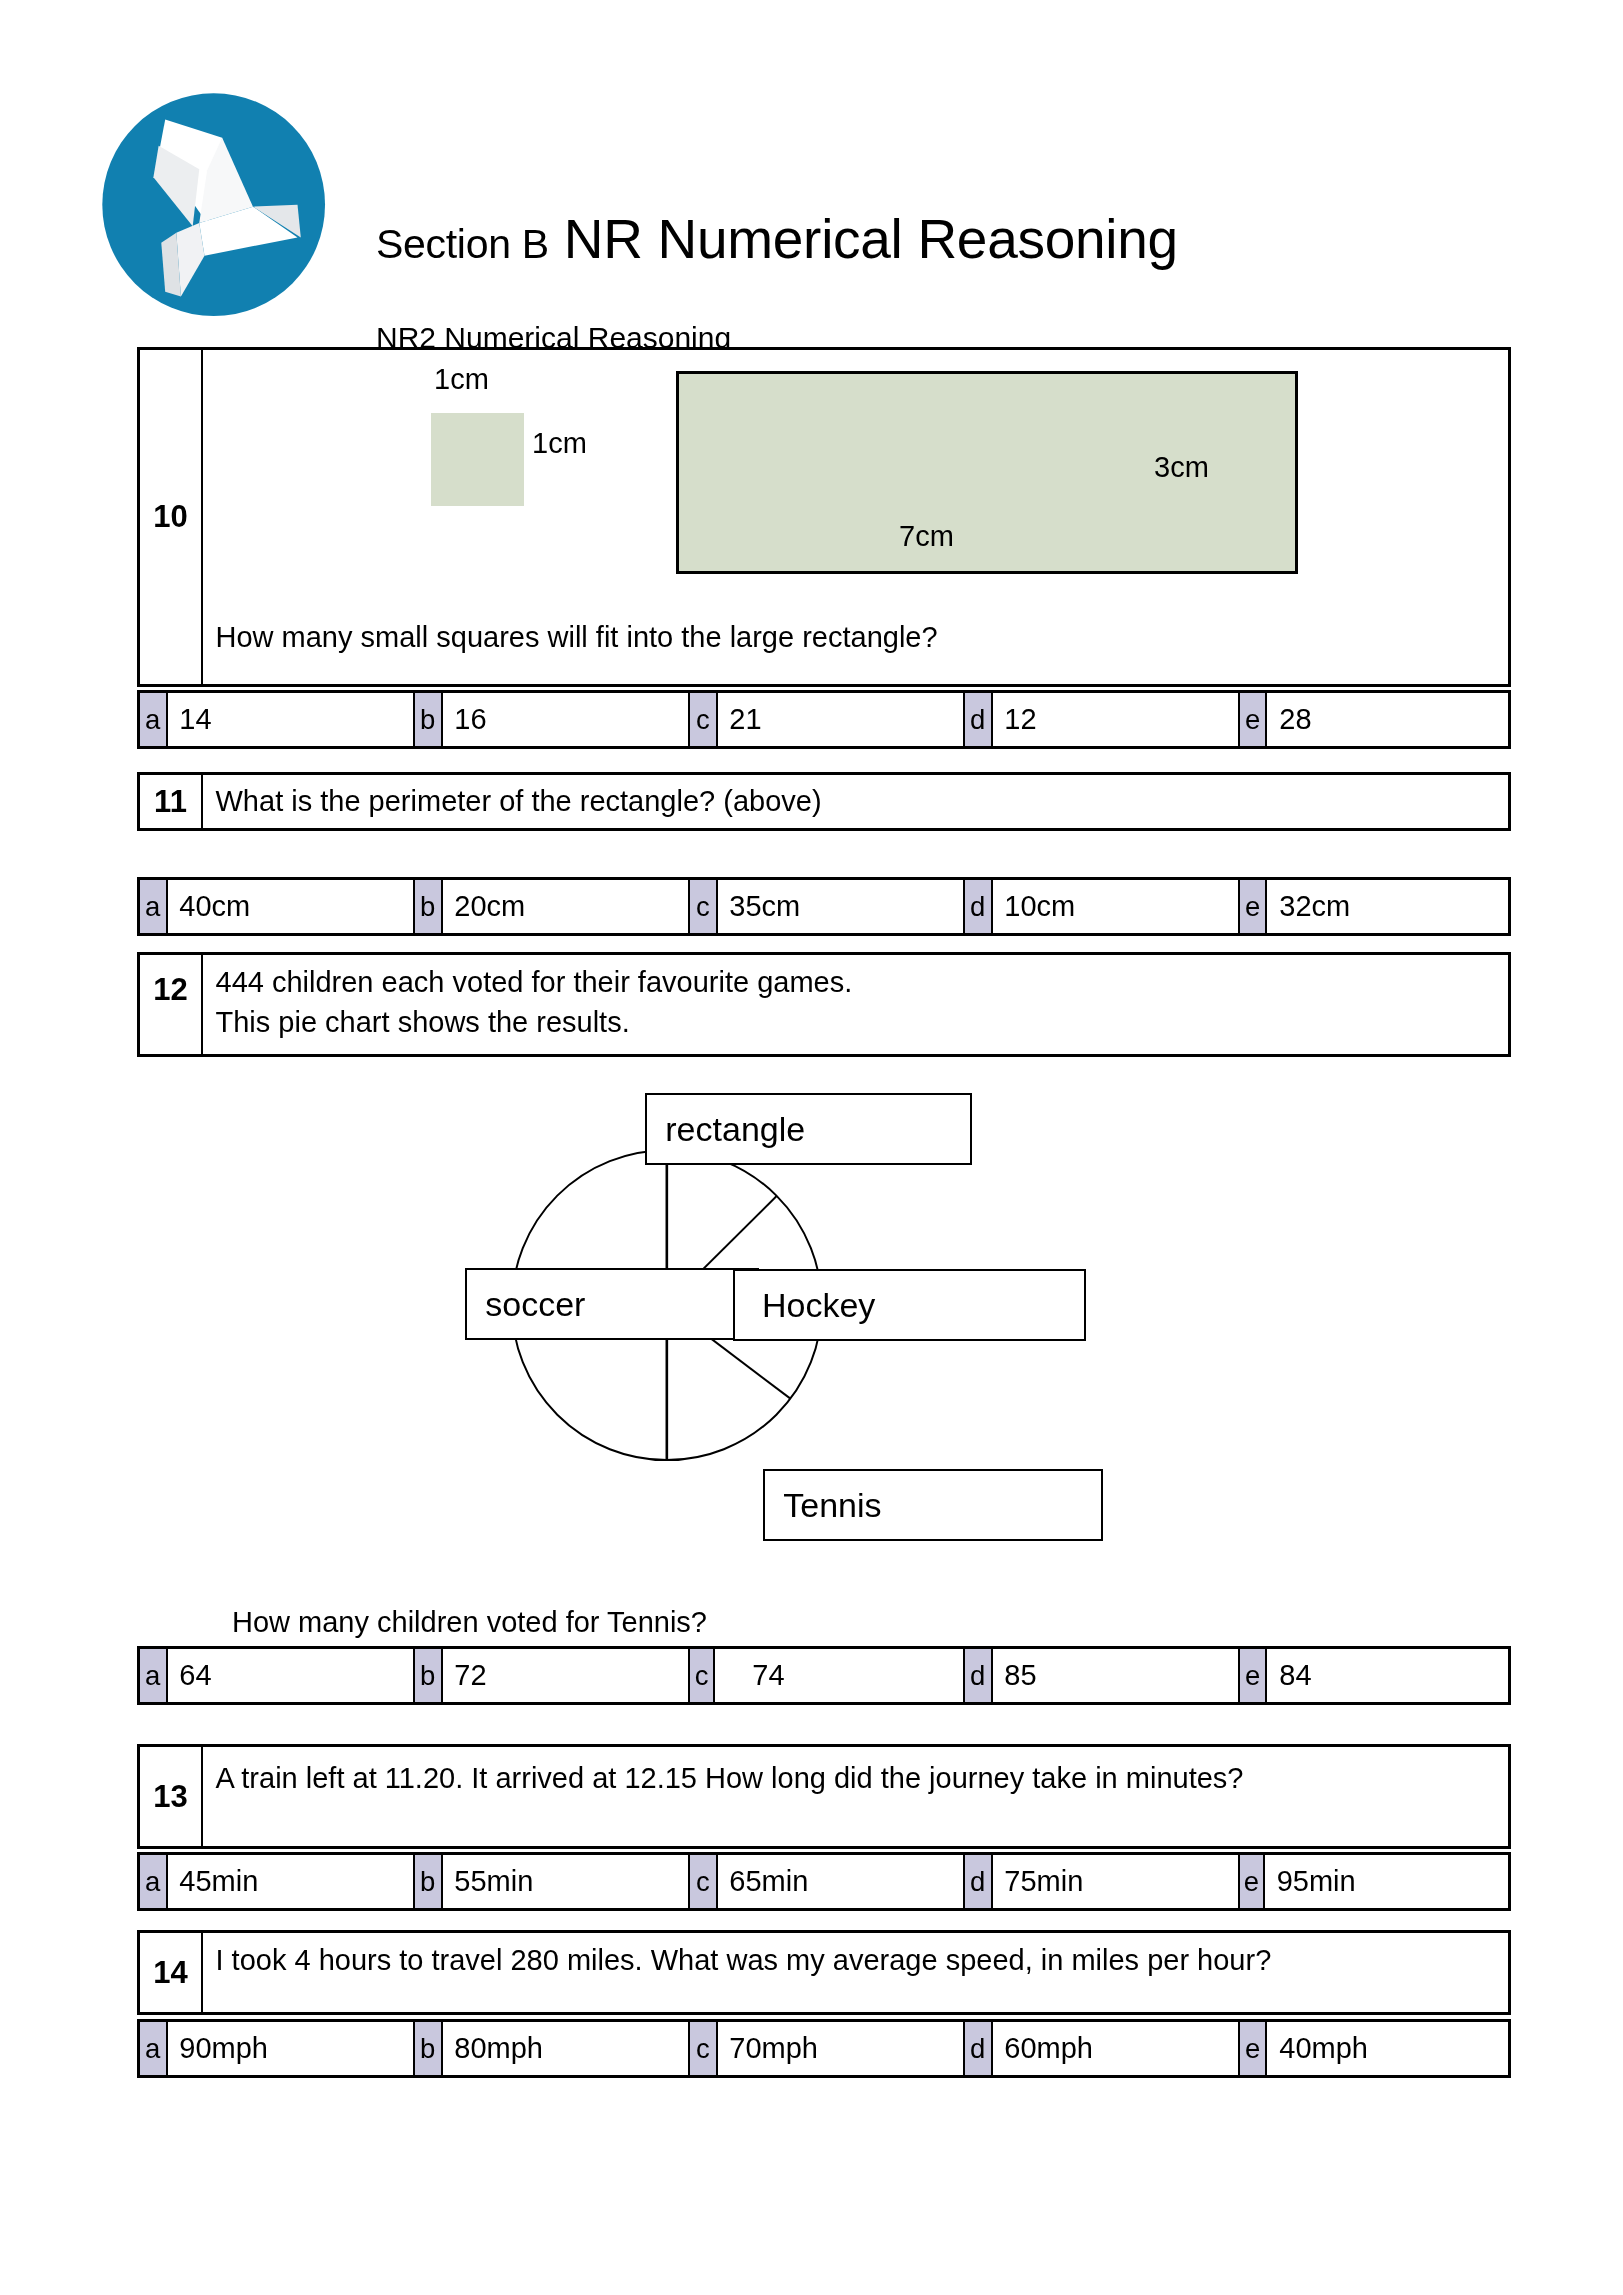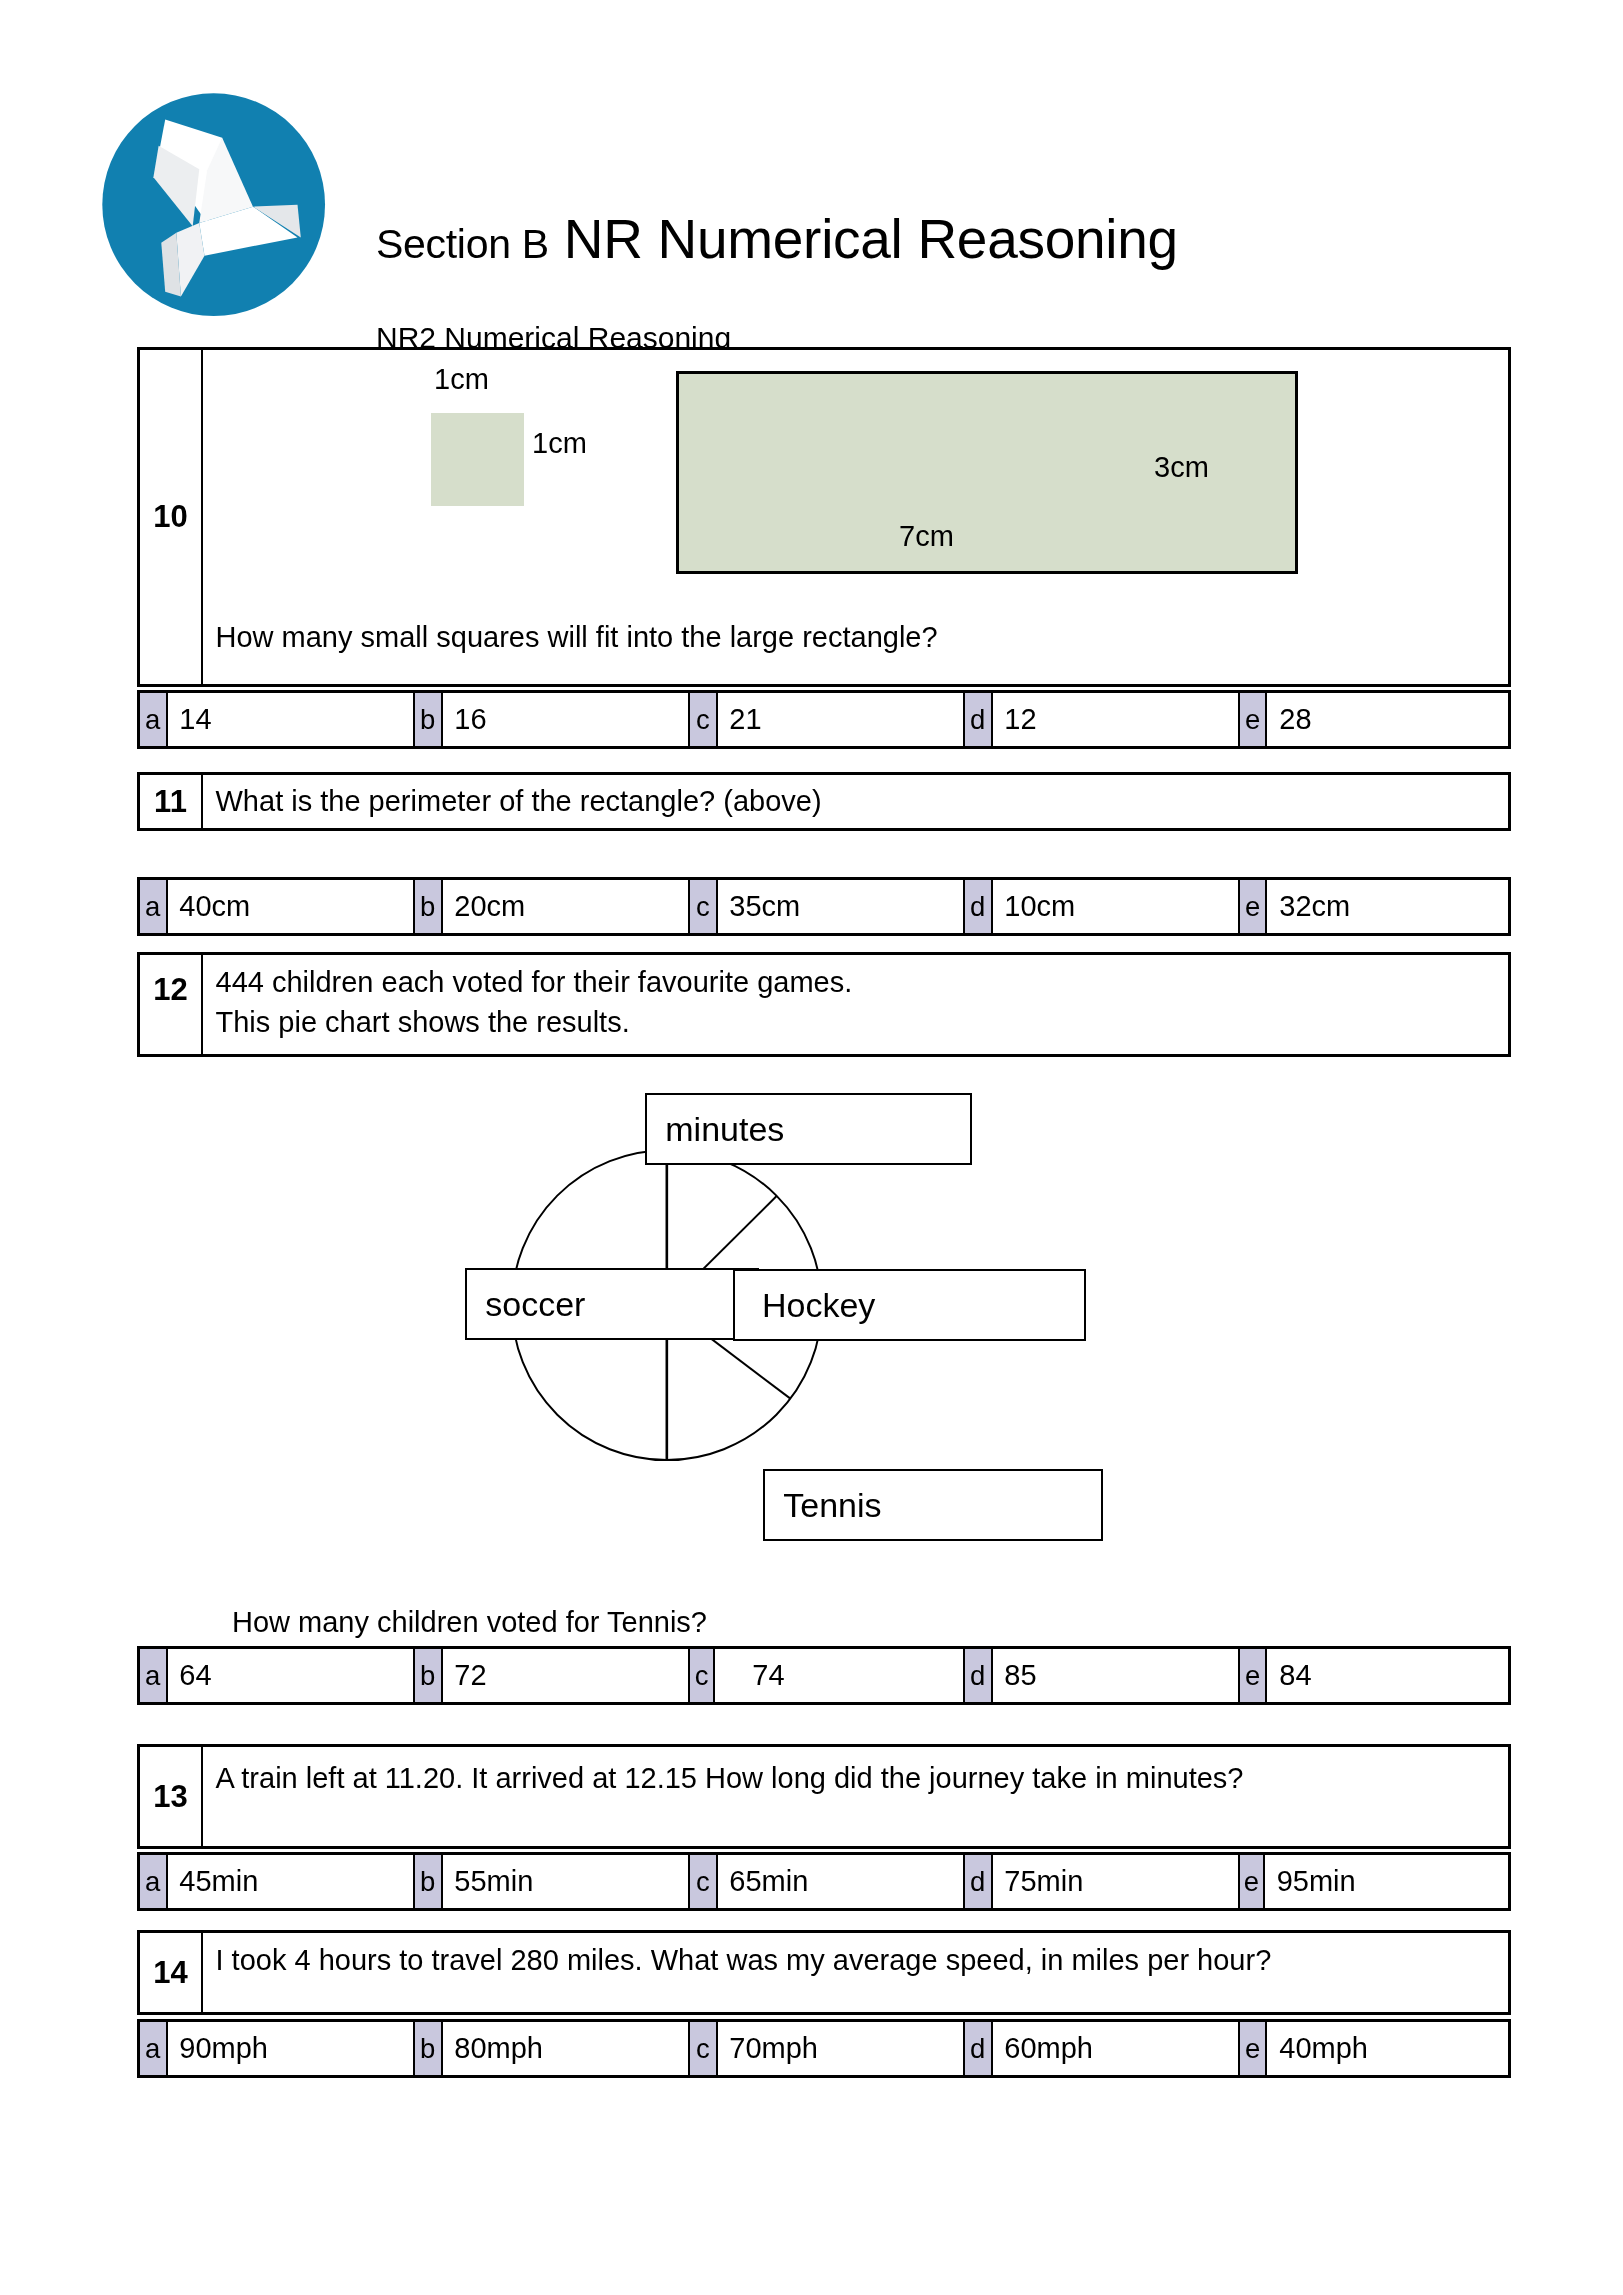--- a/index.html
+++ b/index.html
@@ -196,21 +196,21 @@
     <svg width="851" height="523" viewBox="0 0 1300 800" xmlns="http://www.w3.org/2000/svg">
 
       <circle cx="418" cy="375" r="237" fill="none" stroke="#000" stroke-width="3"></circle>
 
       <line x1="418" y1="138" x2="418" y2="612" stroke="#000" stroke-width="4"></line>
 
       <line x1="418" y1="375" x2="586" y2="208" stroke="#000" stroke-width="3"></line>
 
       <line x1="418" y1="375" x2="607" y2="518" stroke="#000" stroke-width="3"></line>
     </svg>
-    <div class="pie-label" style="left:252px; top:33px; width:327px; height:72px;">minutes</div>
+    <div class="pie-label" style="left:252px; top:33px; width:327px; height:72px;">rectangle</div>
     <div class="pie-label" style="left:72px; top:208px; width:294px; height:72px;">soccer</div>
     <div class="pie-label" style="left:340px; top:209px; width:353px; height:72px;padding-left:27px;">Hockey</div>
     <div class="pie-label" style="left:370px; top:409px; width:340px; height:72px;">Tennis</div>
   </div>
 
   <div class="free-text" style="left:232px; top:1606px;">How many children voted for Tennis?</div>
 
   <div class="optrow" style="left:137px; top:1646px; width:1374px; height:59px;">
     <div class="opt" style="width:275px;">
       <div class="opt-letter">a</div>

